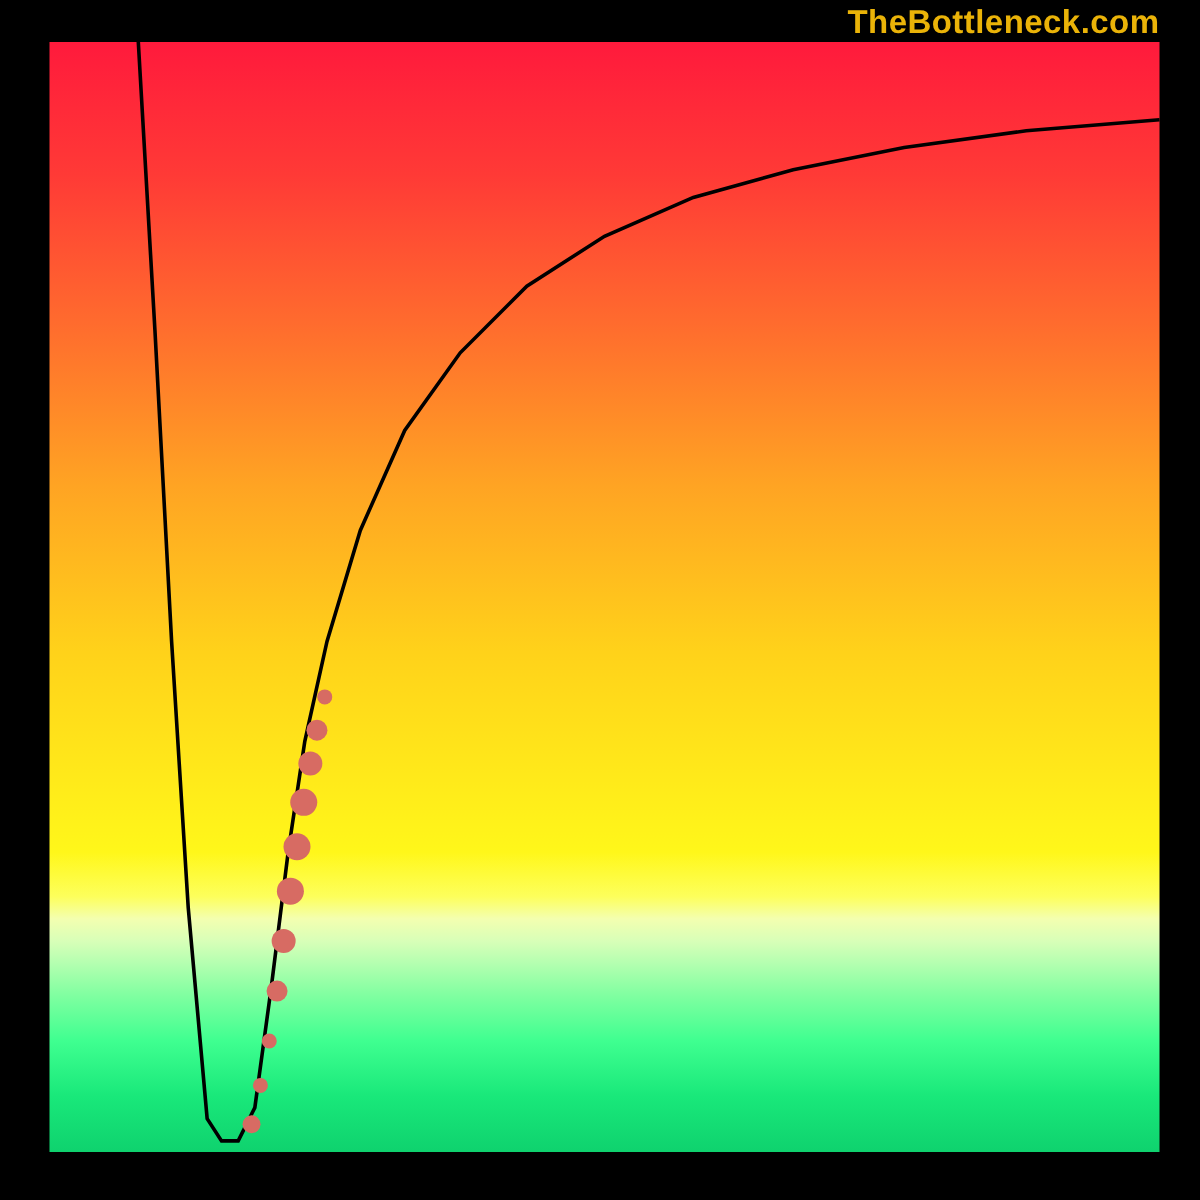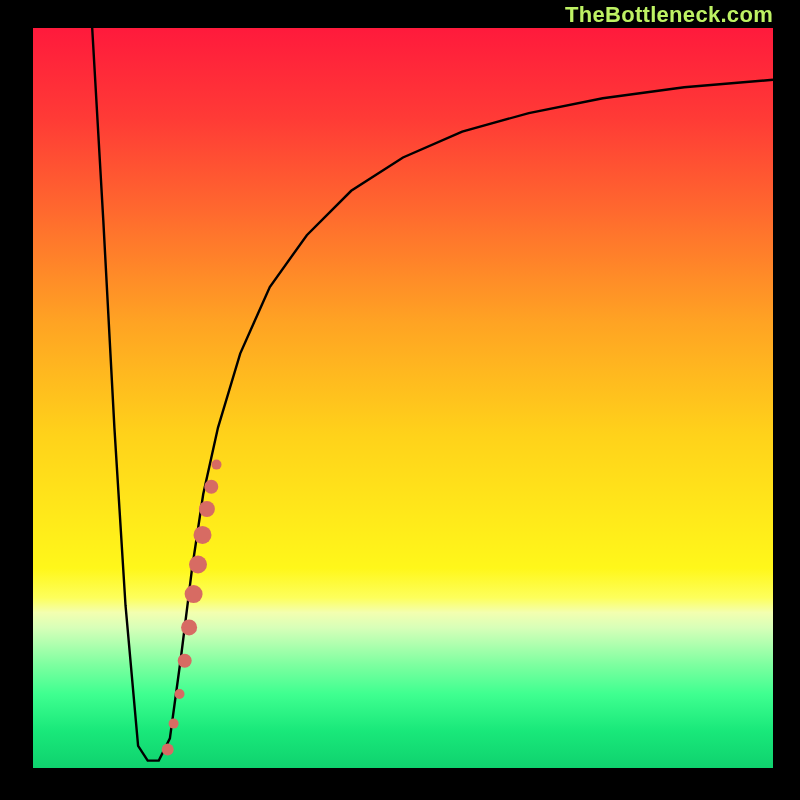--- a/index.html
+++ b/index.html
@@ -64,14 +64,14 @@
         <circle cx="184.7" cy="660.7" r="7" fill="#d76b63"></circle>
         <circle cx="189.1" cy="627.4" r="8" fill="#d76b63"></circle>
         <circle cx="193.6" cy="594.1" r="9" fill="#d76b63"></circle>
         <circle cx="198.0" cy="564.5" r="9" fill="#d76b63"></circle>
         <circle cx="202.5" cy="534.9" r="9" fill="#d76b63"></circle>
         <circle cx="206.9" cy="509.0" r="8" fill="#d76b63"></circle>
         <circle cx="211.3" cy="486.8" r="7" fill="#d76b63"></circle>
         <circle cx="216.5" cy="464.6" r="5" fill="#d76b63"></circle>
       </g>
   </svg>
-  <div class="watermark" style="color: #bef264; font-size: 22px; right: 27px; top: 2px;">TheBottleneck.com</div>
+  <div class="watermark" style="color: #eab308; font-size: 22px; right: 27px; top: 2px;">TheBottleneck.com</div>
 </div>
 
 </body></html>

